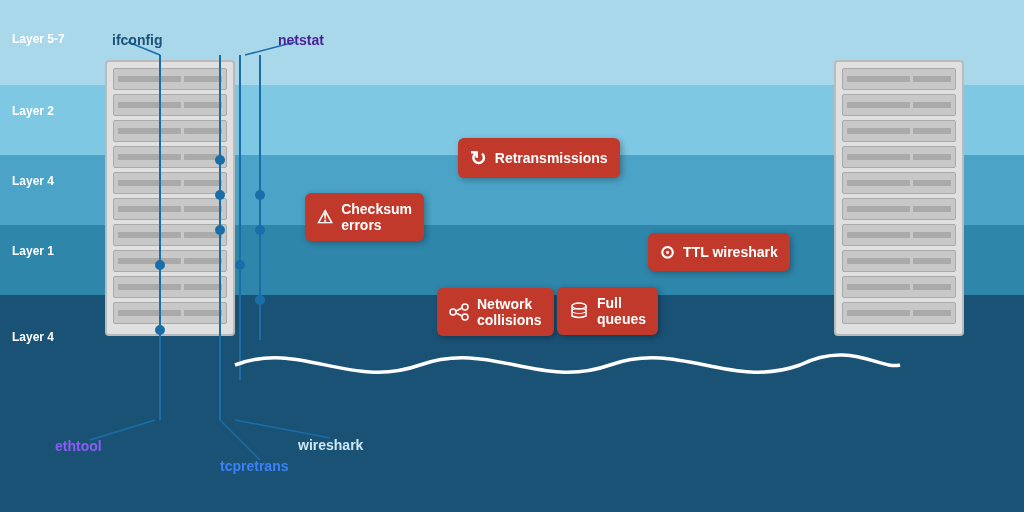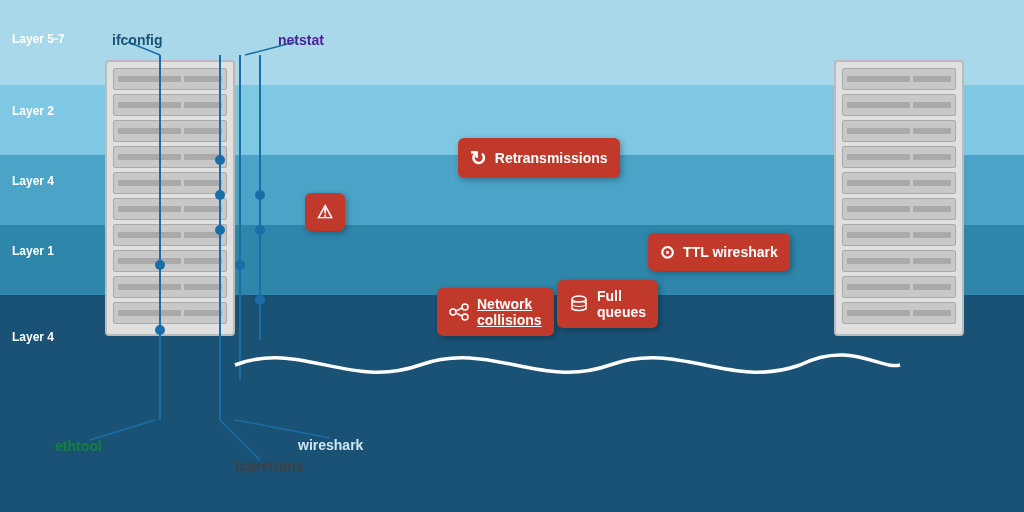--- a/index.html
+++ b/index.html
@@ -258,53 +258,55 @@
 
   <line x1="155" y1="420" x2="90" y2="440" stroke="#1a6ea8" stroke-width="1.5"></line>
 
   <line x1="235" y1="420" x2="330" y2="438" stroke="#1a6ea8" stroke-width="1.5"></line>
 
   <line x1="220" y1="420" x2="260" y2="460" stroke="#1a6ea8" stroke-width="1.5"></line>
 </svg>
 
 <span class="tool-label" style="top:32px; left:112px; color:#1a5276;">ifconfig</span>
 <span class="tool-label" style="top:32px; left:278px; color:#4c1d95;">netstat</span>
-<span class="tool-label" style="top:438px; left:55px; color:#15803d;">ethtool</span>
-<span class="tool-label" style="top:458px; left:235px; color:#404040;">tcpretrans</span>
+<span class="tool-label" style="top:438px; left:55px; color:#8b5cf6;">ethtool</span>
+<span class="tool-label" style="top:458px; left:220px; color:#3b82f6;">tcpretrans</span>
 <span class="tool-label" style="top:437px; left:298px; color:#cde8f5;">wireshark</span>
 
 <div class="error-badge" style="top:138px; left:458px;">
   <span class="badge-icon" style="font-size:20px;">↻</span>
   <span>Retransmissions</span>
 </div>
 
 <div class="error-badge" style="top:193px; left:305px;">
   <span class="badge-icon">⚠</span>
+  <span style="white-space:pre-line;">Checksum
+errors</span>
 </div>
 
 <div class="error-badge" style="top:233px; left:648px;">
   <span class="badge-icon">⊙</span>
   <span>TTL wireshark</span>
 </div>
 
-<div class="error-badge" style="top:288px; left:437px;text-decoration:underline;">
+<div class="error-badge" style="top:288px; left:437px;">
   <span class="badge-icon">
     <svg width="20" height="20" viewBox="0 0 20 20" fill="white">
       <circle cx="4" cy="10" r="3" fill="none" stroke="white" stroke-width="1.5"></circle>
       <circle cx="16" cy="5" r="3" fill="none" stroke="white" stroke-width="1.5"></circle>
       <circle cx="16" cy="15" r="3" fill="none" stroke="white" stroke-width="1.5"></circle>
       <line x1="7" y1="9" x2="13" y2="6" stroke="white" stroke-width="1.5"></line>
       <line x1="7" y1="11" x2="13" y2="14" stroke="white" stroke-width="1.5"></line>
     </svg>
   </span>
   <span style="white-space:pre-line;">Network
 collisions</span>
 </div>
 
-<div class="error-badge" style="top:280px; left:557px;">
+<div class="error-badge" style="top:287px; left:557px;">
   <span class="badge-icon">
     <svg width="20" height="20" viewBox="0 0 20 20" fill="white">
       <ellipse cx="10" cy="5" rx="7" ry="3" fill="none" stroke="white" stroke-width="1.5"></ellipse>
       <path d="M 3 5 L 3 15 Q 10 18 17 15 L 17 5" fill="none" stroke="white" stroke-width="1.5"></path>
       <ellipse cx="10" cy="10" rx="7" ry="2.5" fill="none" stroke="white" stroke-width="1"></ellipse>
     </svg>
   </span>
   <span style="white-space:pre-line;">Full
 queues</span>
 </div>

